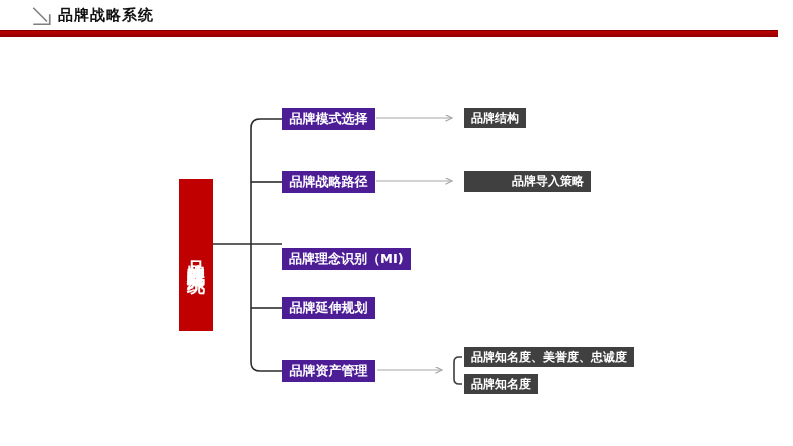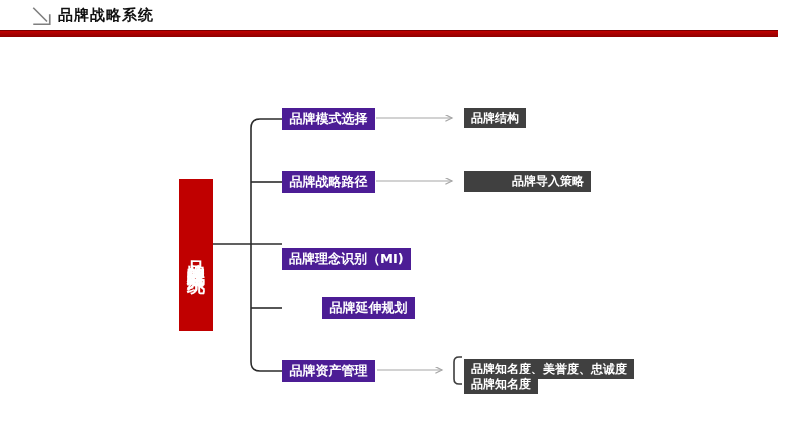--- a/index.html
+++ b/index.html
@@ -15,26 +15,26 @@
   
   .node{position:absolute;display:flex;align-items:center;justify-content:center;
         color:#fff;font-weight:bold;white-space:nowrap;box-sizing:border-box;}
   .root-node{left:179px;top:179px;width:34px;height:152px;background:#c00000;
              writing-mode:vertical-rl;text-orientation:upright;
              font-size:18px;letter-spacing:3px;}
   .branch-node{background:#4c1d95;height:22px;font-size:13px;padding:0 7px;left:282px;}
   #b1{top:108px;min-width:93px;}
   #b2{top:171px;min-width:93px;}
   #b3{top:233px;min-width:126px;margin-top:15px;}
-  #b4{top:297px;min-width:93px;margin-left:40px;}
+  #b4{top:297px;min-width:93px;}
   #b5{top:360px;min-width:93px;}
   .leaf-node{background:#404040;height:20px;font-size:12px;padding:0 7px;left:464px;justify-content:flex-start;}
   #l1{top:108px;min-width:58px;}
   #l2{top:171px;min-width:82px;height:21px;padding-left:48px;}
-  #l3{top:347px;min-width:162px;margin-top:12px;}
+  #l3{top:347px;min-width:162px;}
   #l4{top:374px;min-width:58px;}
 
   .connector-layer{position:absolute;left:0;top:0;width:793px;height:446px;pointer-events:none;}
 </style>
 </head>
 <body>
 
 <div id="canvas">
 
   <svg class="hdr-icon" viewBox="0 0 24 24">

